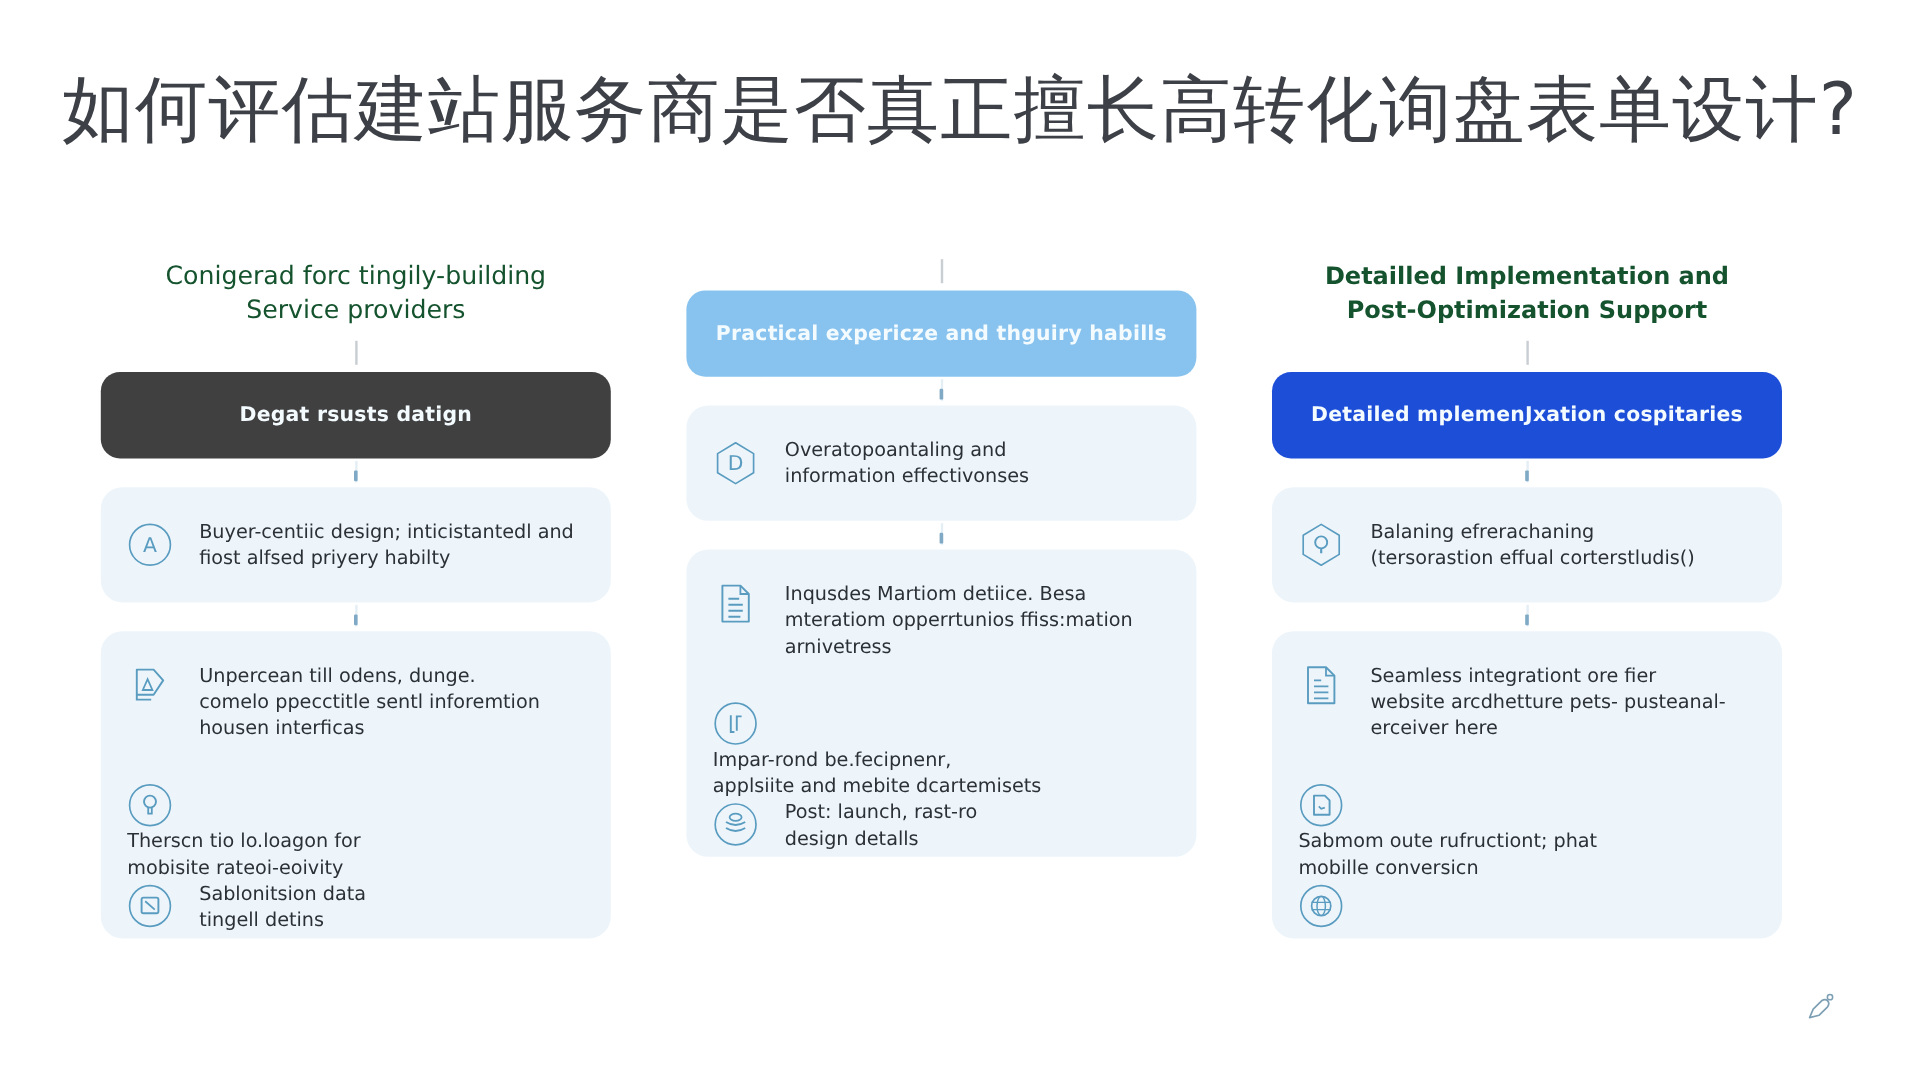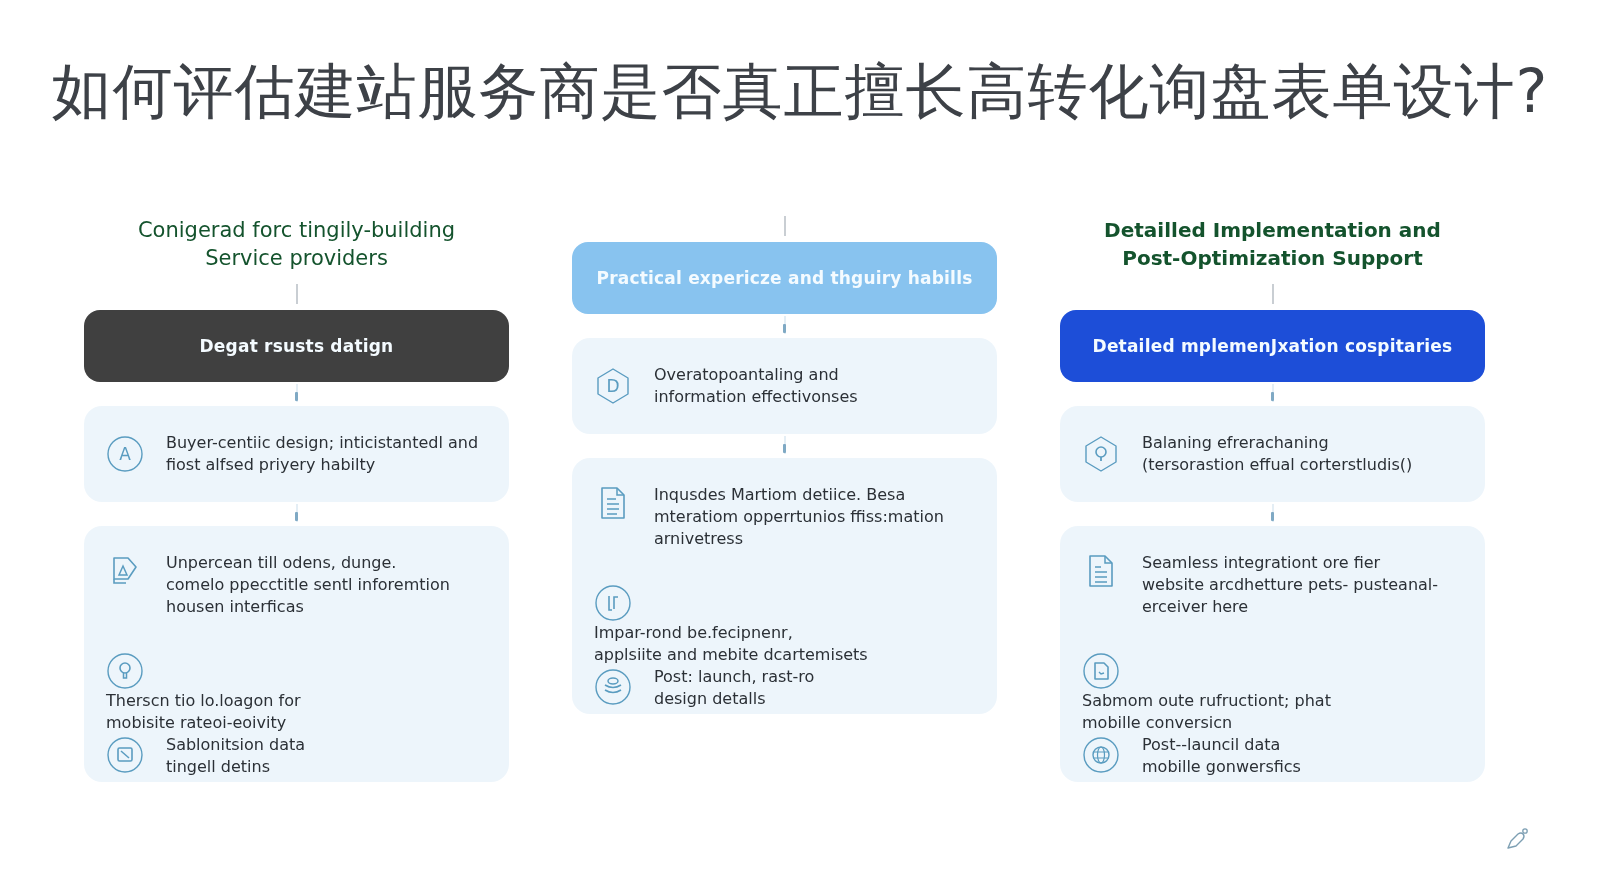--- a/index.html
+++ b/index.html
@@ -270,24 +270,20 @@
     </div>
     <div class="item i3">
       <div class="icon">
         <svg width="38" height="38" viewBox="0 0 38 38">
             <circle cx="19" cy="19" r="17" fill="none" stroke="#5a9cc0" stroke-width="1.4"></circle>
             <circle cx="19" cy="19" r="8" fill="none" stroke="#5a9cc0" stroke-width="1.4"></circle>
             <ellipse cx="19" cy="19" rx="3.5" ry="8" fill="none" stroke="#5a9cc0" stroke-width="1.2"></ellipse>
             <path d="M11 16 h16 M11 22 h16" stroke="#5a9cc0" stroke-width="1.2"></path>
           </svg>
       </div>
-      <div class="text">
-        <div>Post--launcil data</div>
-        <div>mobille gonwersfics</div>
-      </div>
     </div>
   </div>
 </div>
 
 <div class="corner-icon">
   <svg width="26" height="26" viewBox="0 0 26 26">
       <path d="M4 22 l3 -7 l7 -7 q3 -2 5 0 q2 2 0 5 l-7 7 z" fill="none" stroke="#7d9fb3" stroke-width="1.4" stroke-linejoin="round"></path>
       <circle cx="21" cy="5" r="2.2" fill="none" stroke="#7d9fb3" stroke-width="1.3"></circle>
     </svg>
 </div>

